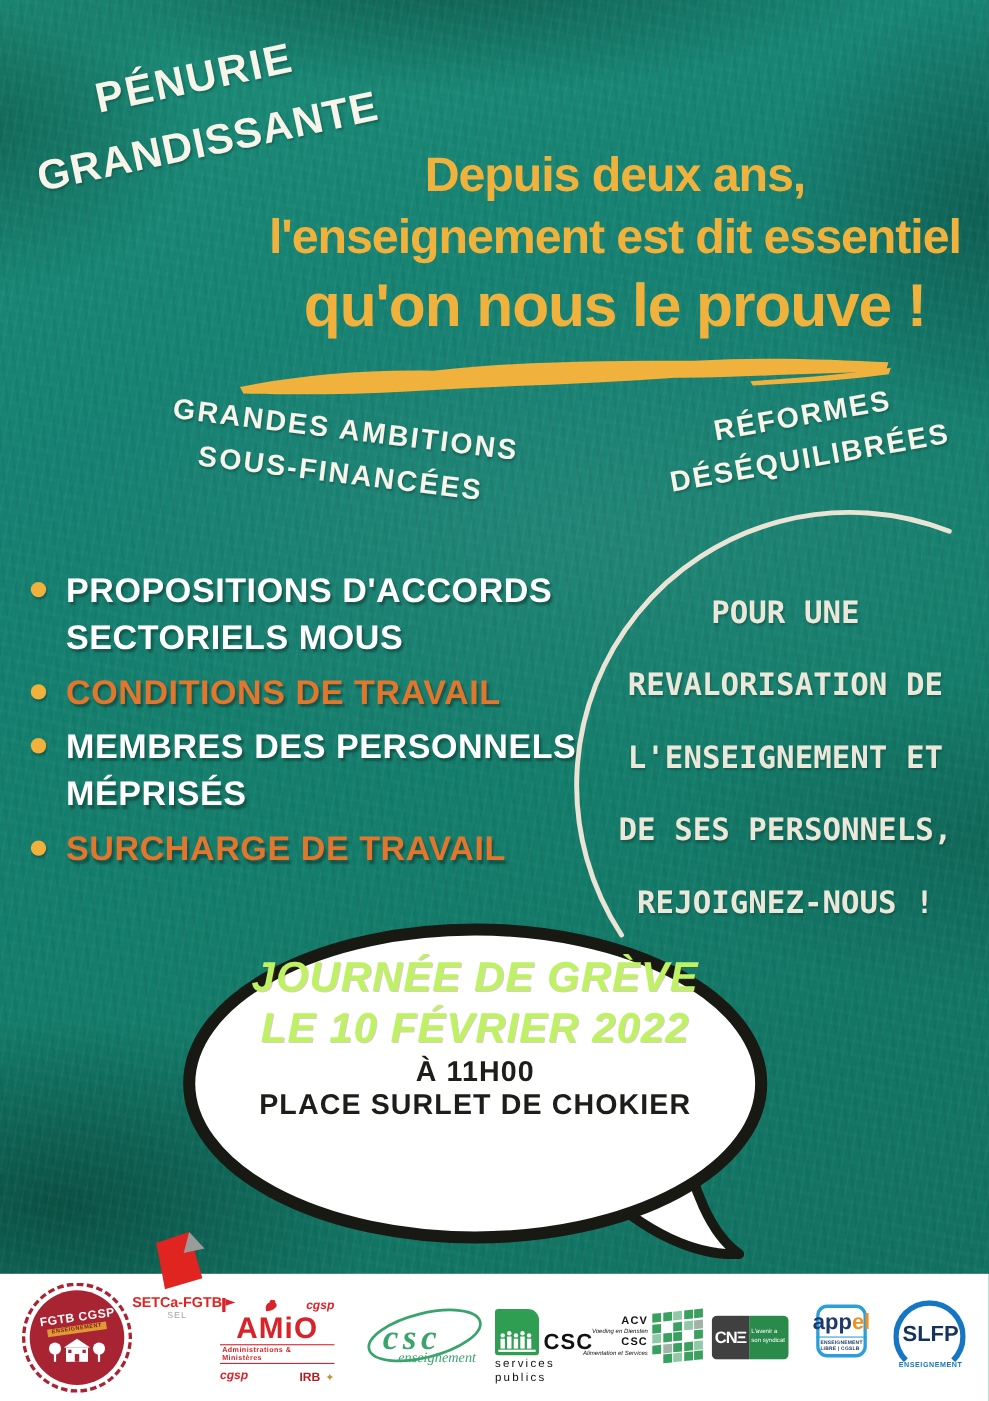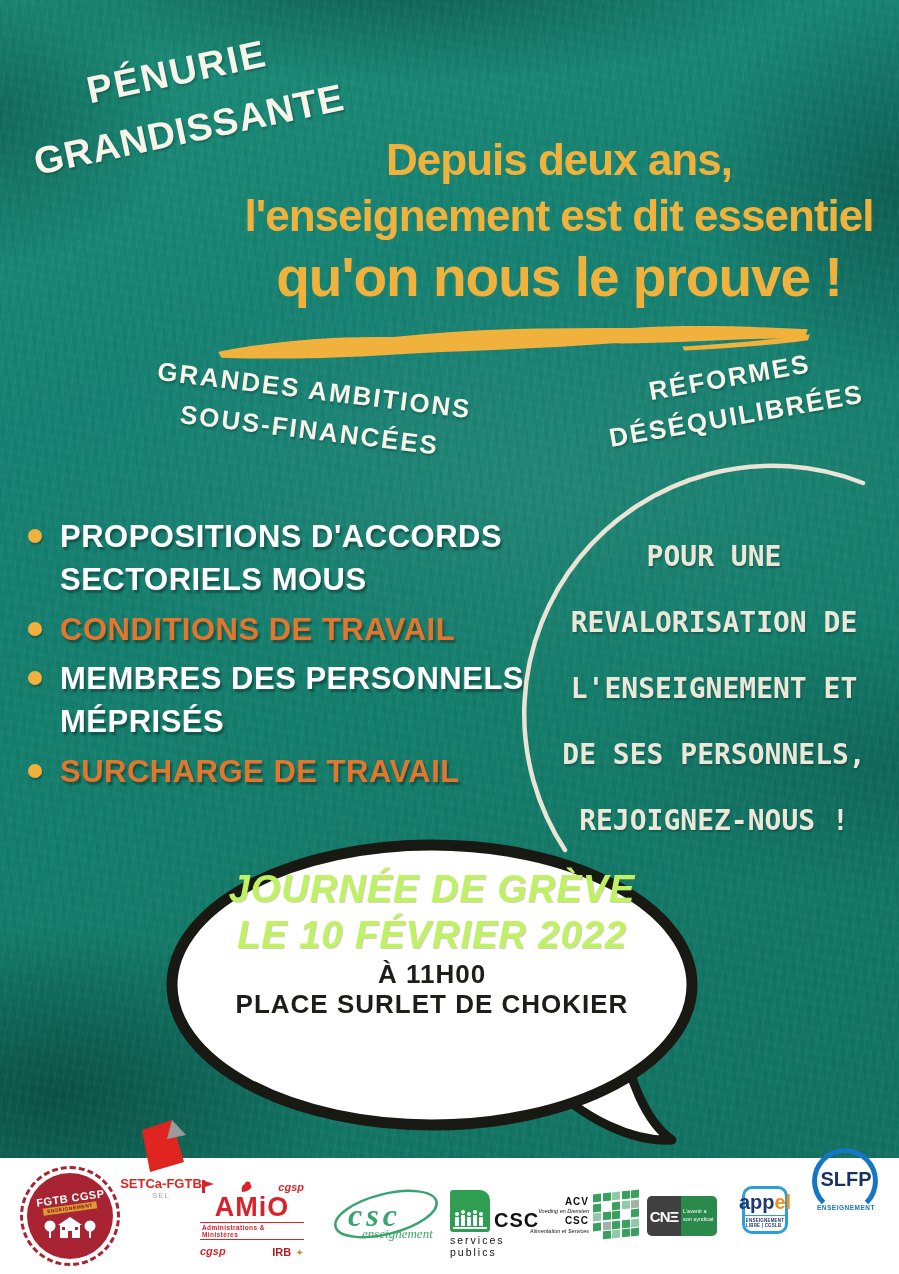--- a/index.html
+++ b/index.html
@@ -103,21 +103,21 @@
          color:#fff;font-size:5.5px;text-align:left;line-height:1.4;padding:2px;}
   
   .appel{left:732px;top:1186px;width:66px;}
   .appel-box{border:3px solid #2d9fd8;border-radius:10px;background:#fff;width:46px;box-sizing:border-box;
              display:flex;flex-direction:column;align-items:center;padding:3px 15px 3px;}
   .appel-name{font-size:20px;font-weight:bold;line-height:1;}
   .appel-a{color:#1d3a6b;} .appel-e{color:#f09022;}
   .appel-line{width:46px;height:1px;background:#2d9fd8;margin:3px 0 2px;}
   .appel-sub{font-size:4.5px;color:#1d3a6b;font-weight:bold;letter-spacing:.2px;}
   
-  .slfp{left:810px;top:1148px;width:72px;height:72px;position:absolute;}
+  .slfp{left:810px;top:1182px;width:72px;height:72px;position:absolute;}
   .slfp-ring{position:absolute;left:2px;top:0;width:66px;height:66px;border:5px solid #1576c4;
              border-bottom-color:transparent;border-radius:50%;box-sizing:border-box;}
   .slfp-name{position:absolute;left:0;top:20px;width:72px;text-align:center;color:#16325f;
              font-weight:bold;font-size:20px;letter-spacing:0;}
   .slfp-sub{position:absolute;left:0;top:56px;width:72px;text-align:center;color:#1576c4;
             font-weight:bold;font-size:6.5px;letter-spacing:.5px;background:#fff;}
 </style>
 </head>
 <body>
 

